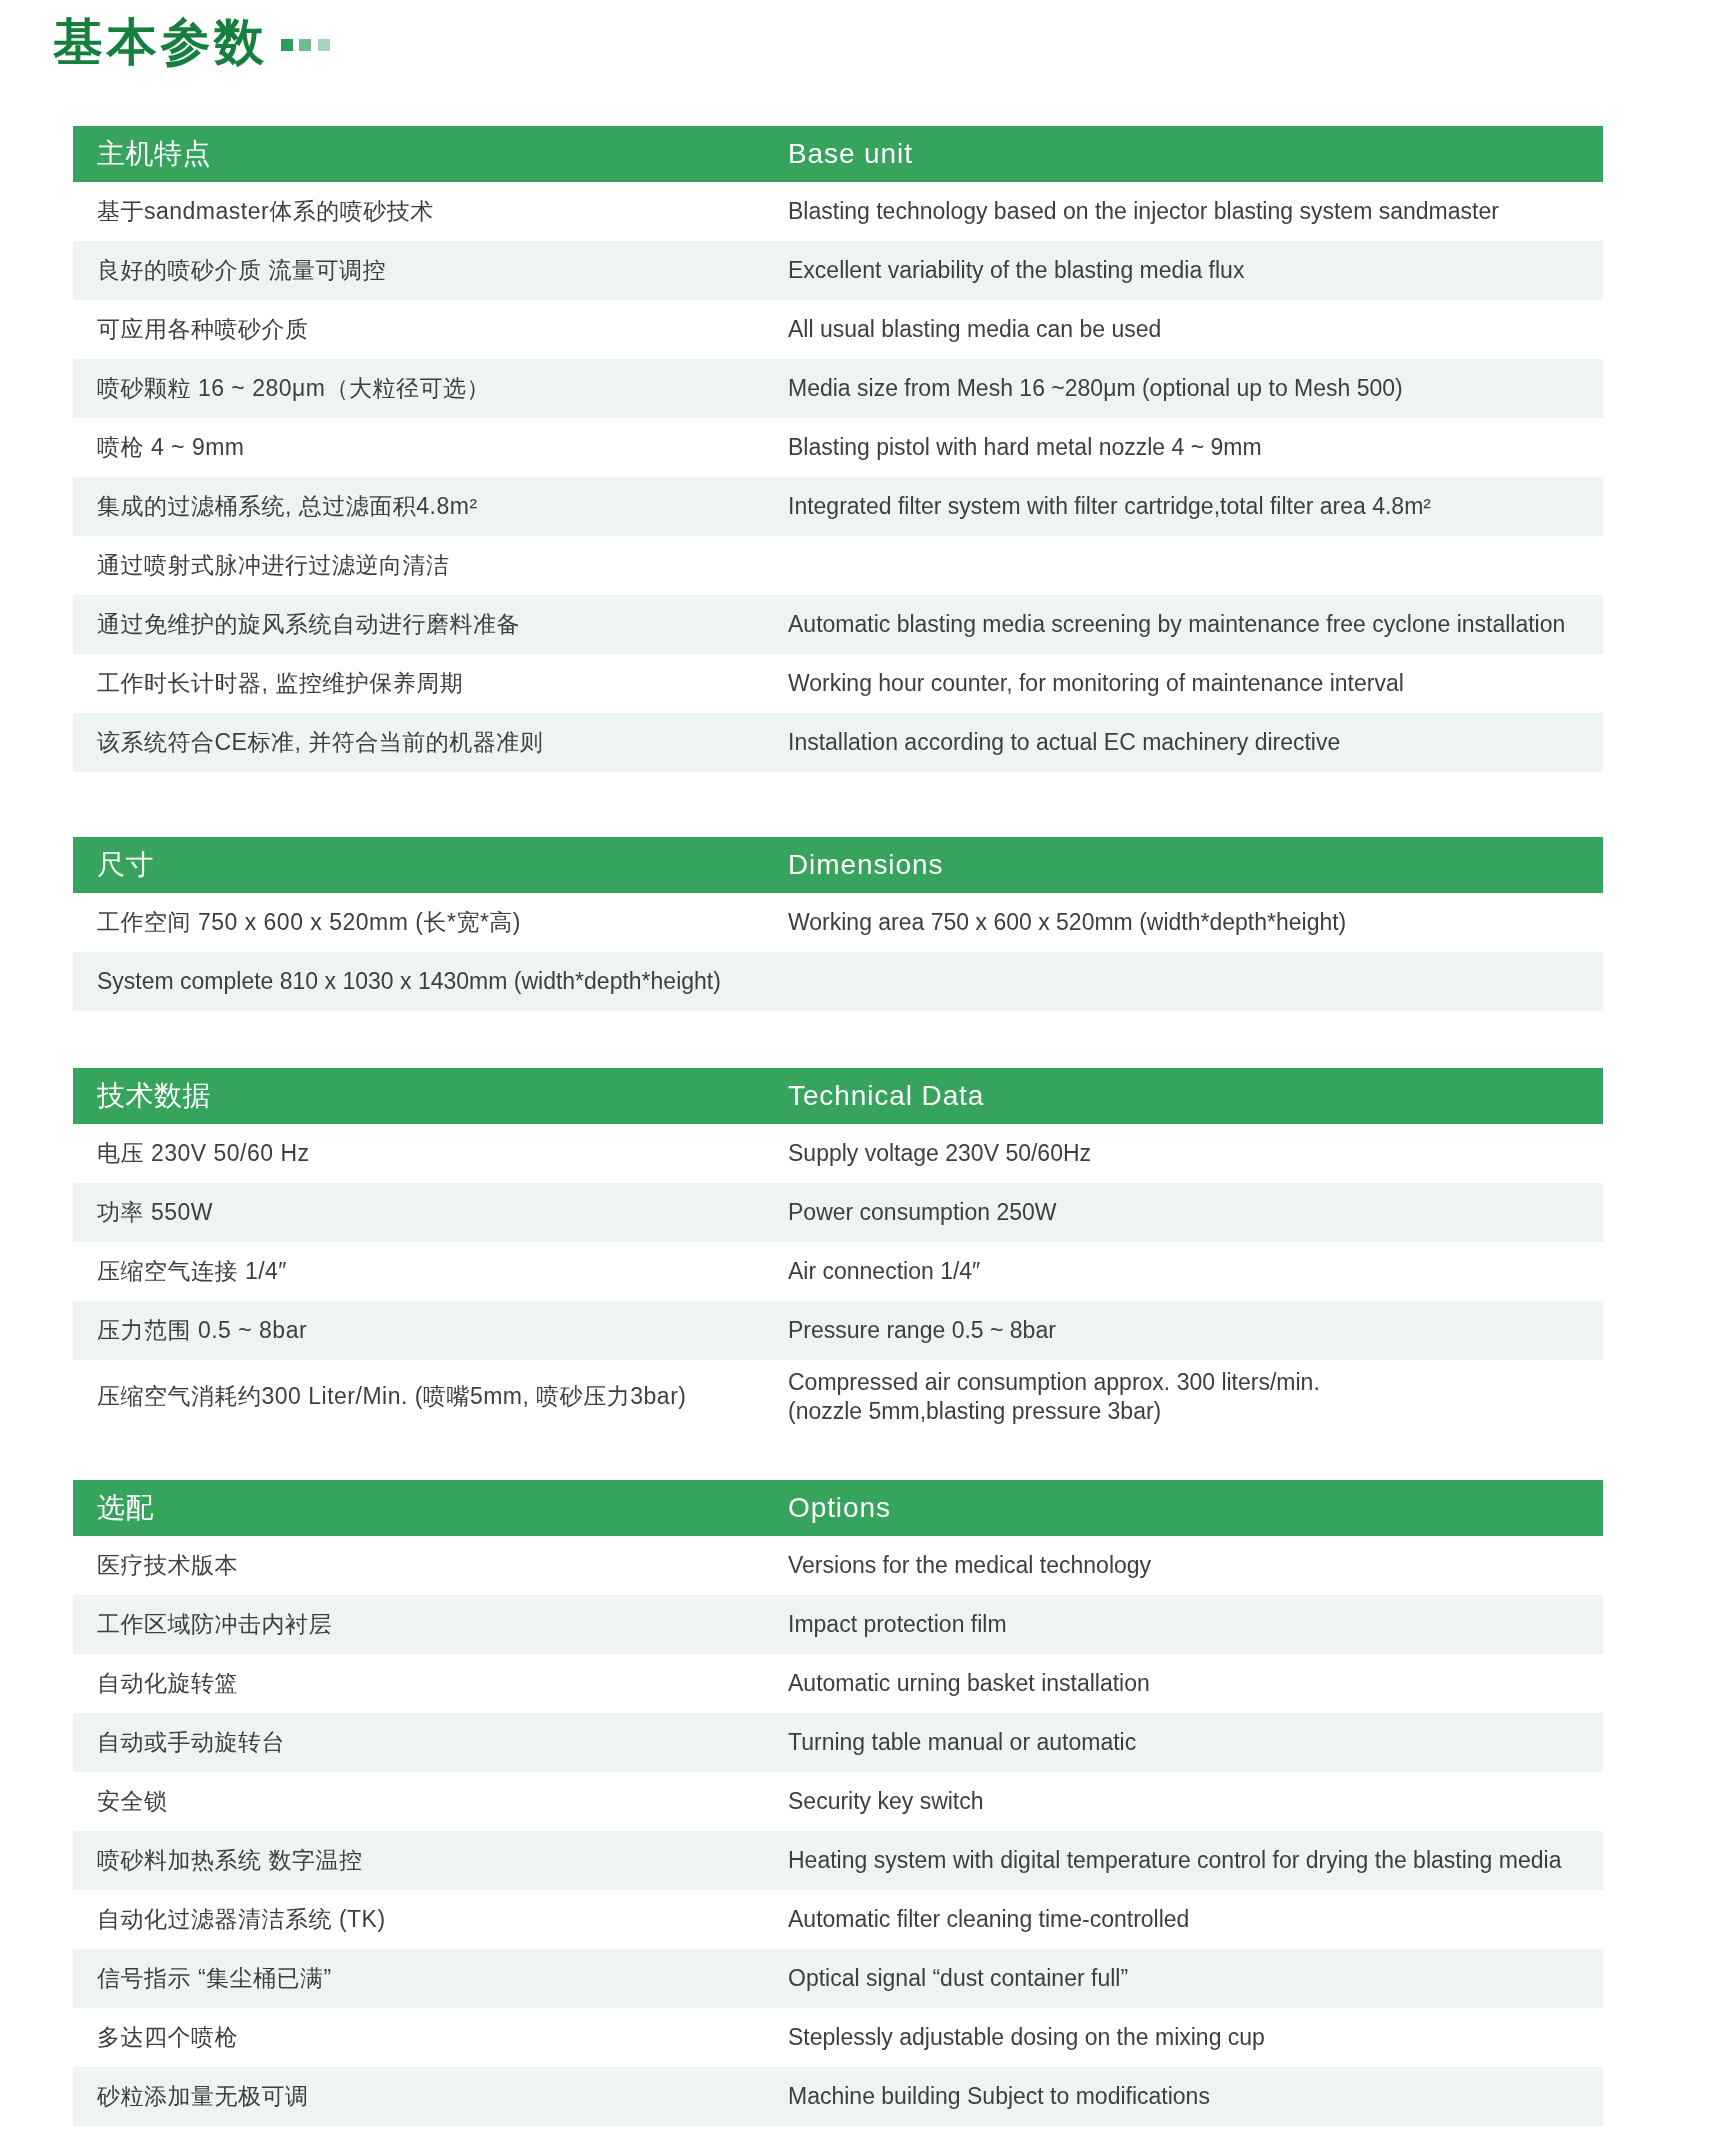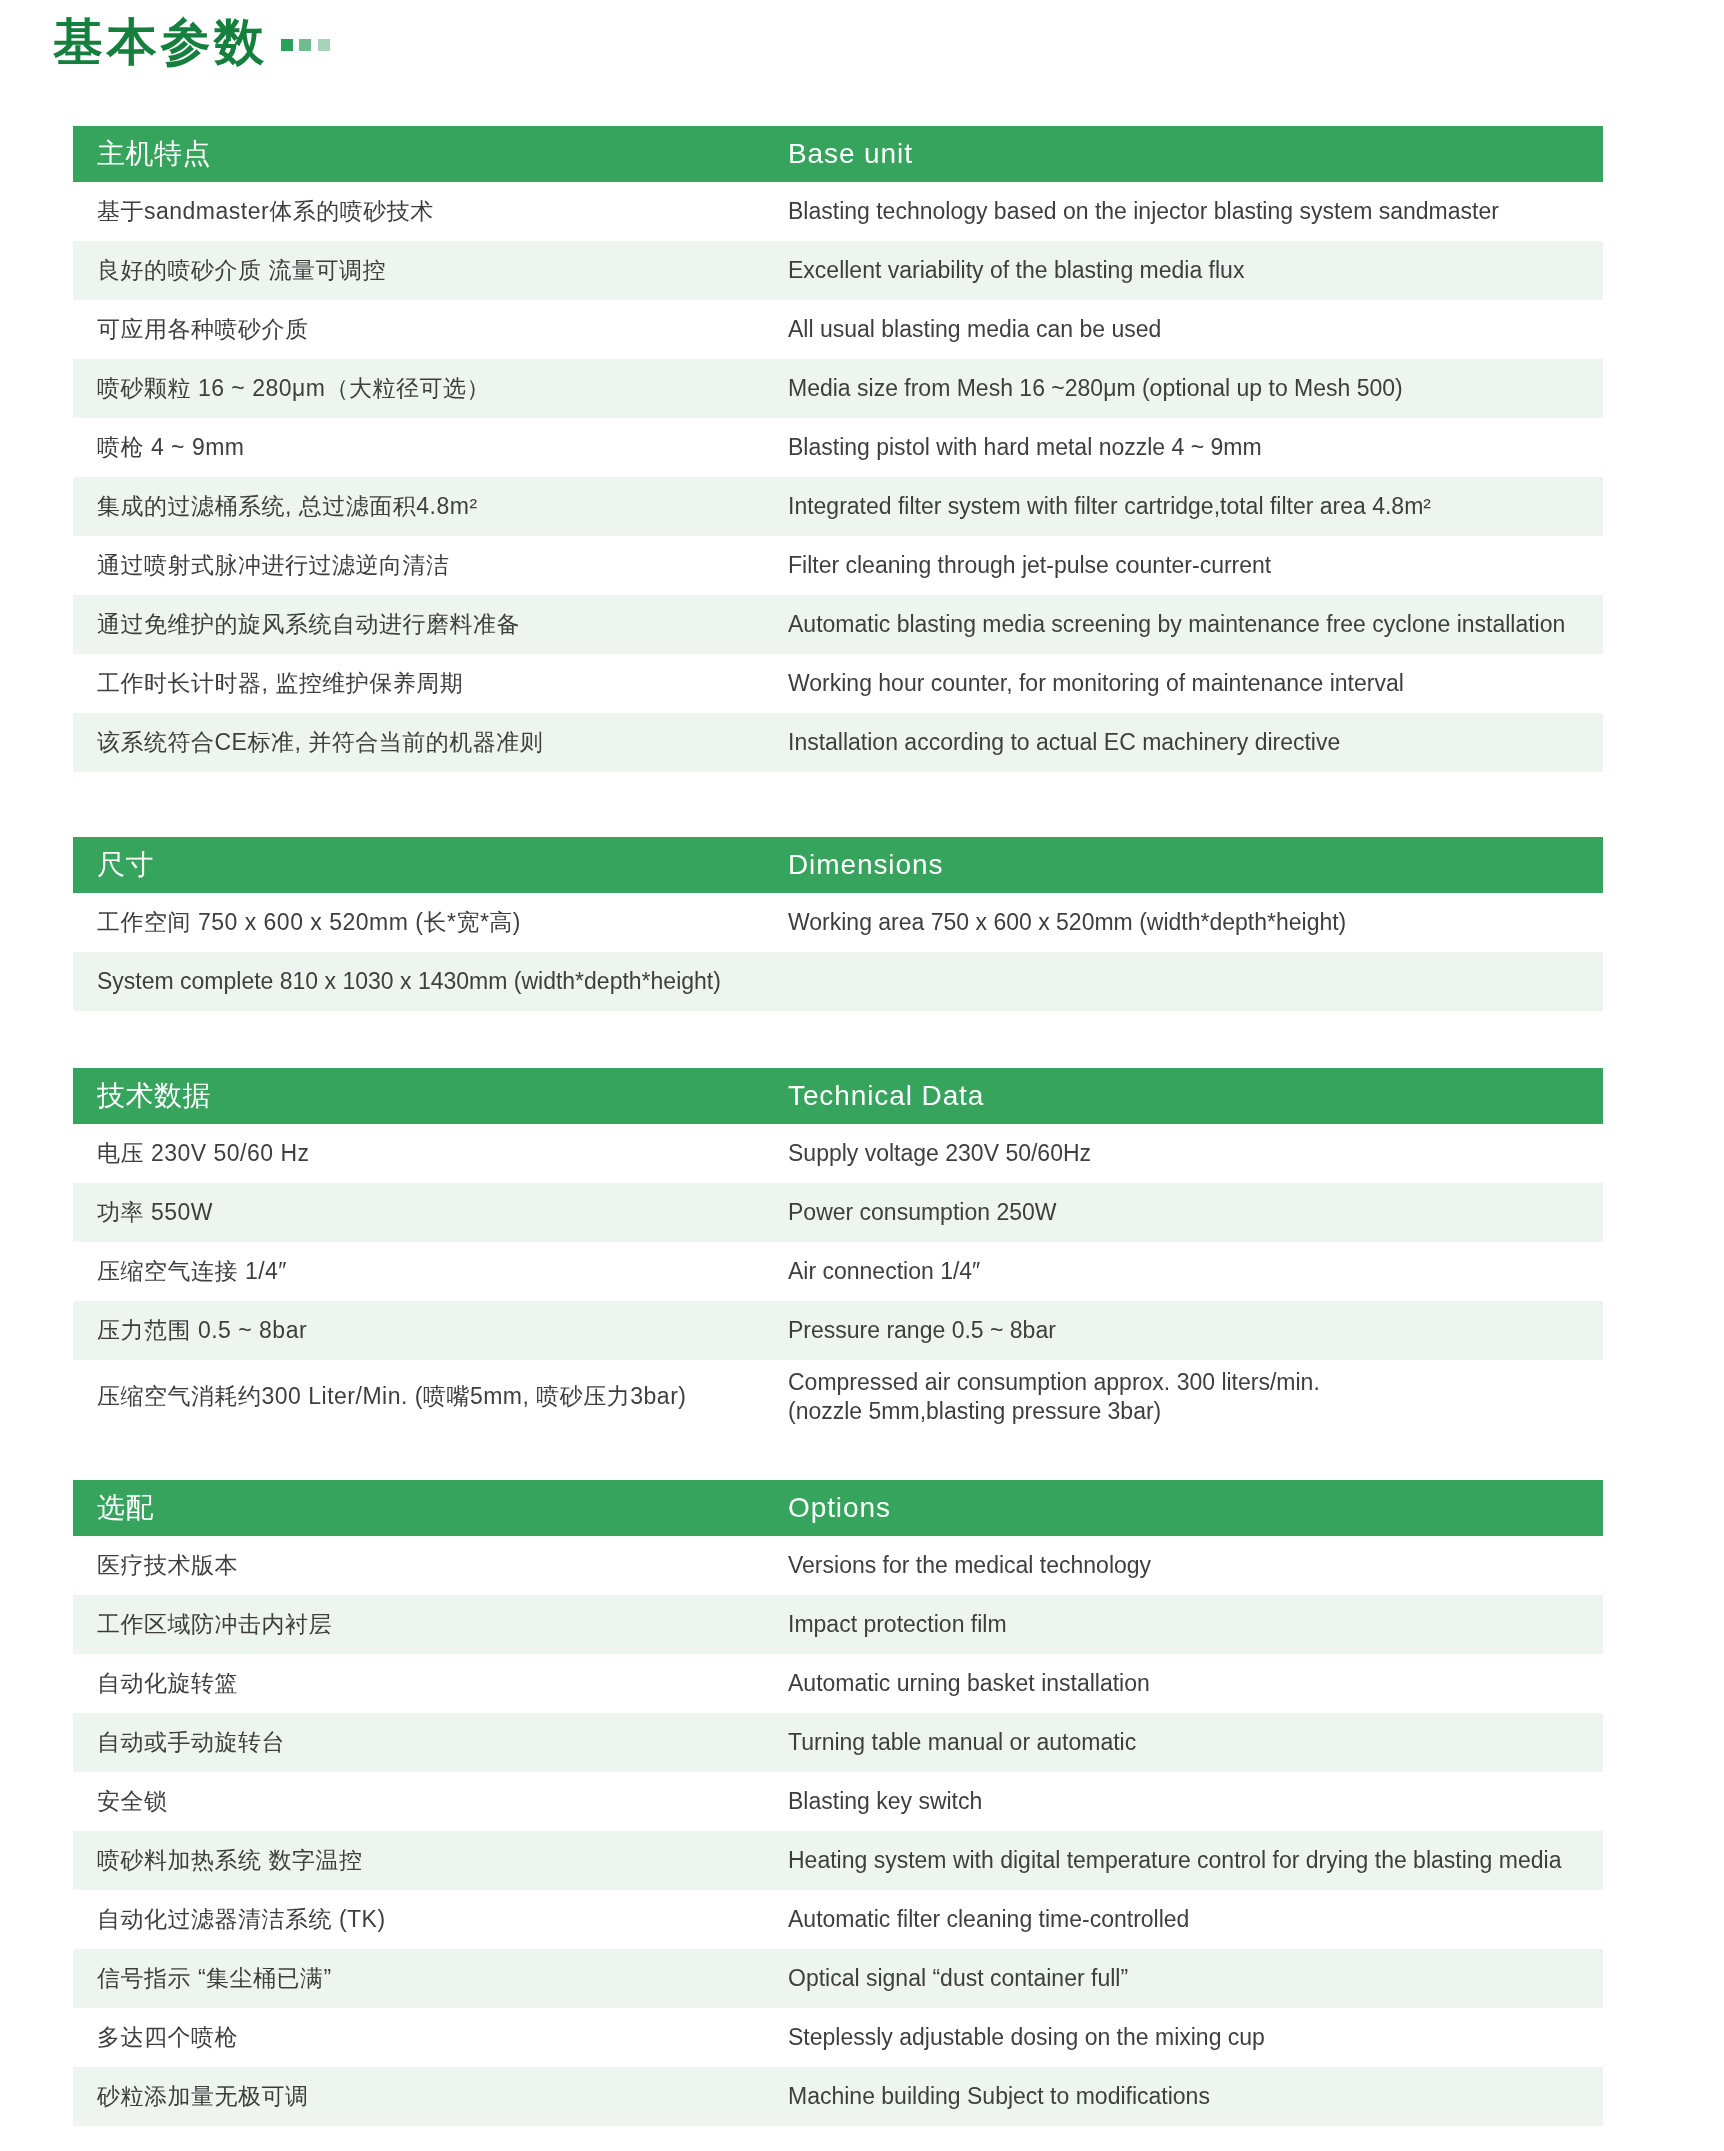--- a/index.html
+++ b/index.html
@@ -86,21 +86,20 @@
     <div class="cell en">Blasting pistol with hard metal nozzle  4 ~ 9mm</div>
   </div>
 
   <div class="trow">
     <div class="cell cn">集成的过滤桶系统, 总过滤面积4.8m²</div>
     <div class="cell en">Integrated filter system with filter cartridge,total filter area 4.8m²</div>
   </div>
 
   <div class="trow">
     <div class="cell cn">通过喷射式脉冲进行过滤逆向清洁</div>
-    <div class="cell en">Filter cleaning through jet-pulse counter-current</div>
   </div>
 
   <div class="trow">
     <div class="cell cn">通过免维护的旋风系统自动进行磨料准备</div>
     <div class="cell en">Automatic blasting media screening by maintenance free cyclone installation</div>
   </div>
 
   <div class="trow">
     <div class="cell cn">工作时长计时器, 监控维护保养周期</div>
     <div class="cell en">Working hour counter, for monitoring of maintenance interval</div>
@@ -185,21 +184,21 @@
     <div class="cell en">Automatic urning basket installation</div>
   </div>
 
   <div class="trow">
     <div class="cell cn">自动或手动旋转台</div>
     <div class="cell en">Turning table manual or automatic</div>
   </div>
 
   <div class="trow">
     <div class="cell cn">安全锁</div>
-    <div class="cell en">Blasting key switch</div>
+    <div class="cell en">Security key switch</div>
   </div>
 
   <div class="trow">
     <div class="cell cn">喷砂料加热系统 数字温控</div>
     <div class="cell en">Heating system with digital temperature control for drying the blasting media</div>
   </div>
 
   <div class="trow">
     <div class="cell cn">自动化过滤器清洁系统 (TK)</div>
     <div class="cell en">Automatic filter cleaning time-controlled</div>

